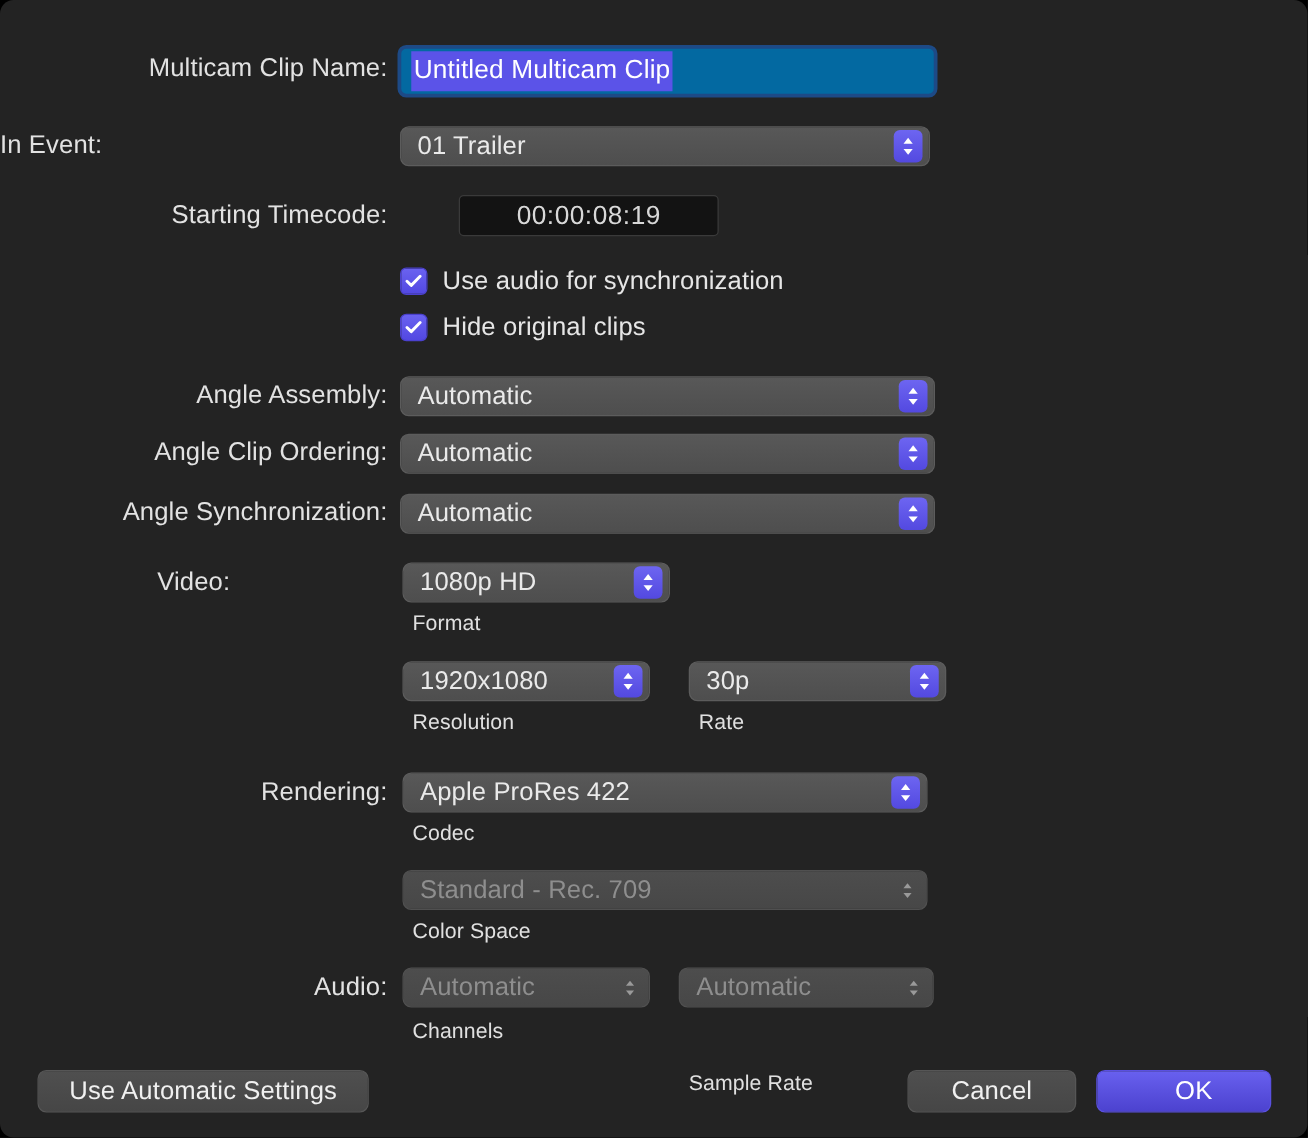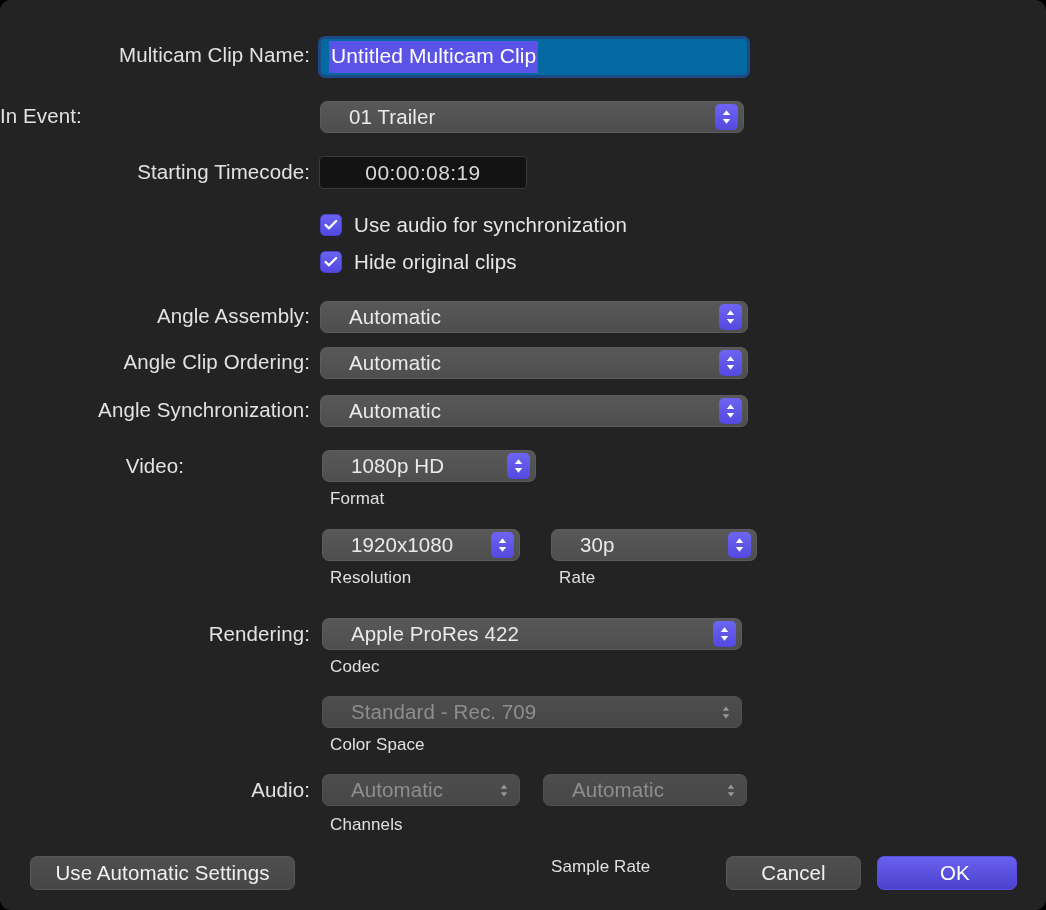--- a/index.html
+++ b/index.html
@@ -76,20 +76,21 @@
     position: absolute;
     background: #131313;
     border: 1px solid #3a3a3a;
     border-radius: 4px;
     display: flex;
     align-items: center;
     justify-content: center;
     color: #d8d8d8;
     font-size: 21px;
     letter-spacing: 0.4px;
+    margin-left: 48px;
   }
 
   
   .checkrow {
     position: absolute;
     display: flex;
     align-items: center;
     gap: 12px;
   }
   .checkbox {
@@ -113,21 +114,21 @@
   
   .popup {
     position: absolute;
     background: linear-gradient(#585858, #4e4e4e);
     border: 1px solid #5c5c5c;
     border-radius: 7px;
     display: flex;
     align-items: center;
     color: #eaeaea;
     font-size: 20.5px;
-    padding-left: 28px;
+    padding-left: 13px;
     letter-spacing: 0.1px;
     white-space: nowrap;
     overflow: hidden;
   }
   .popup .val { flex: 1 1 auto; overflow: hidden; text-overflow: ellipsis; }
 
   .popup .arrowbox {
     position: absolute;
     right: 5px;
     top: 50%;

